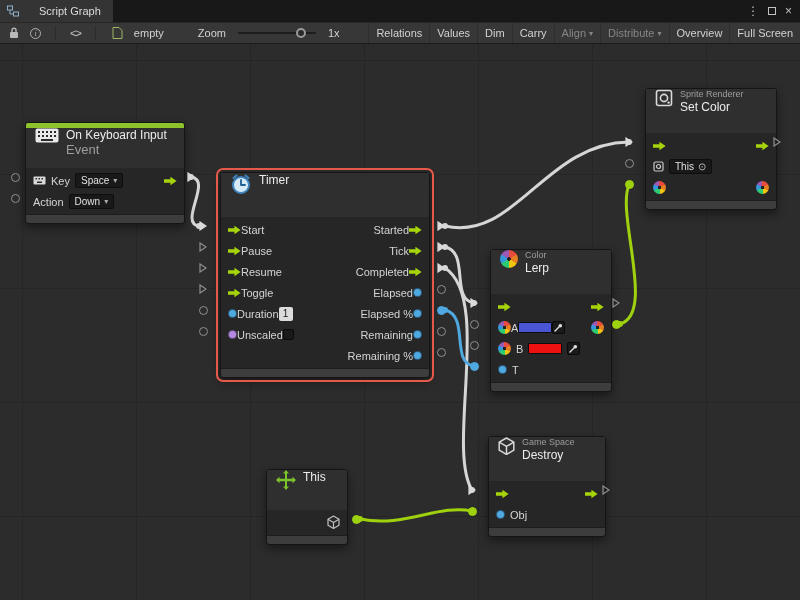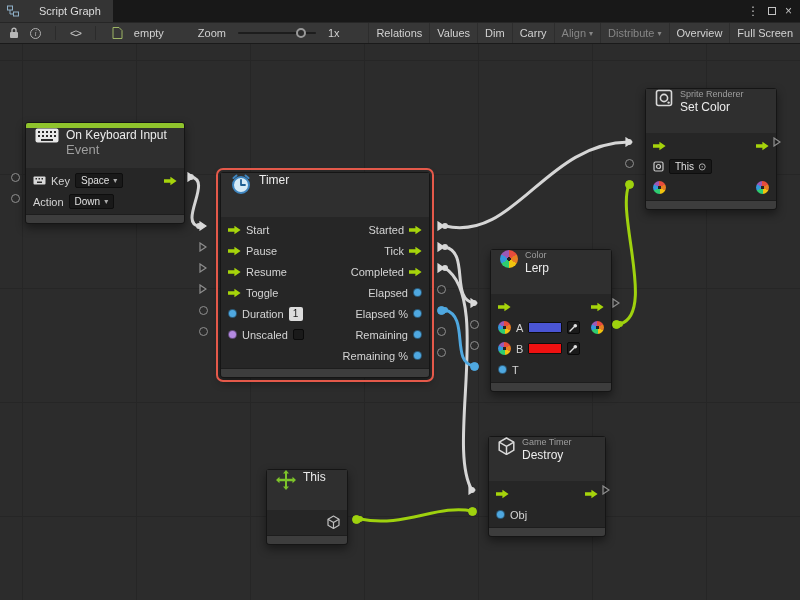--- a/index.html
+++ b/index.html
@@ -45,21 +45,21 @@
   .accent { height:5px; background:#8fc32c; border-radius:2px 2px 0 0; }
   .hdr { display:flex; align-items:flex-start; gap:7px; padding:0 9px; background:#2f2f2f; height:44px; }
   .hdr.h40 { height:40px; }
   .tstack { display:flex; flex-direction:column; line-height:1.2; }
   .cat { font-size:9px; color:#9e9e9e; }
   .ttl { font-size:12px; color:#ececec; }
   .sub { font-size:13px; color:#9e9e9e; }
   .nbody { background:#262626; padding:2px 0; }
   .prow { height:21px; display:flex; align-items:center; padding:0 7px; gap:5px; font-size:11px; color:#d4d4d4; }
   .split { justify-content:space-between; }
-  .pl,.pr { display:flex; align-items:center; gap:5px; }
+  .pl,.pr { display:flex; align-items:center; }
   .spacer { flex:1; }
   .ftr { height:9px; background:#3d3d3d; border-top:1px solid #1d1d1d; border-radius:0 0 3px 3px; }
 
   .fa { width:13px; height:10px; fill:#a6d40b; flex:0 0 auto; }
   .dot { width:9px; height:9px; border-radius:50%; flex:0 0 auto; border:1px solid rgba(0,0,0,.45); }
   .dot.blue { background:#4fa8e0; } .dot.purple { background:#b48ae2; }
   .dd { display:flex; align-items:center; gap:4px; background:#191919; border:1px solid #0e0e0e; border-radius:2px; padding:1px 5px; font-size:10px; color:#e0e0e0; }
   .odot { color:#bdbdbd; font-size:10px; }
   .vbox { min-width:14px; text-align:center; background:#dcdcdc; color:#141414; border-radius:2px; font-size:10px; line-height:14px; padding:0 3px; }
   .cbox { width:11px; height:11px; background:#1a1a1a; border:1px solid #0a0a0a; border-radius:2px; }
@@ -429,21 +429,21 @@
       <div class="ftr"></div>
     </div>
 
     <div class="node" style="left:488px; top:392px; width:118px;">
       <div class="hdr">
         <svg width="17" height="18" viewBox="0 0 17 18">
             <path d="M8.5 1 L15.8 5.2 V13.2 L8.5 17.4 L1.2 13.2 V5.2 Z" fill="none" stroke="#d8d8d8" stroke-width="1.5" stroke-linejoin="round"></path>
             <path d="M1.2 5.2 L8.5 9.4 L15.8 5.2 M8.5 9.4 V17.4" fill="none" stroke="#d8d8d8" stroke-width="1.5" stroke-linejoin="round"></path>
           </svg>
         <div class="tstack">
-          <span class="cat">Game Timer</span>
+          <span class="cat">Game Space</span>
           <span class="ttl">Destroy</span>
         </div>
       </div>
       <div class="nbody">
         <div class="prow split">
           <svg class="fa" viewBox="0 0 13 10">
               <use href="#farrow"></use>
             </svg>
           <svg class="fa" viewBox="0 0 13 10">
               <use href="#farrow"></use>

